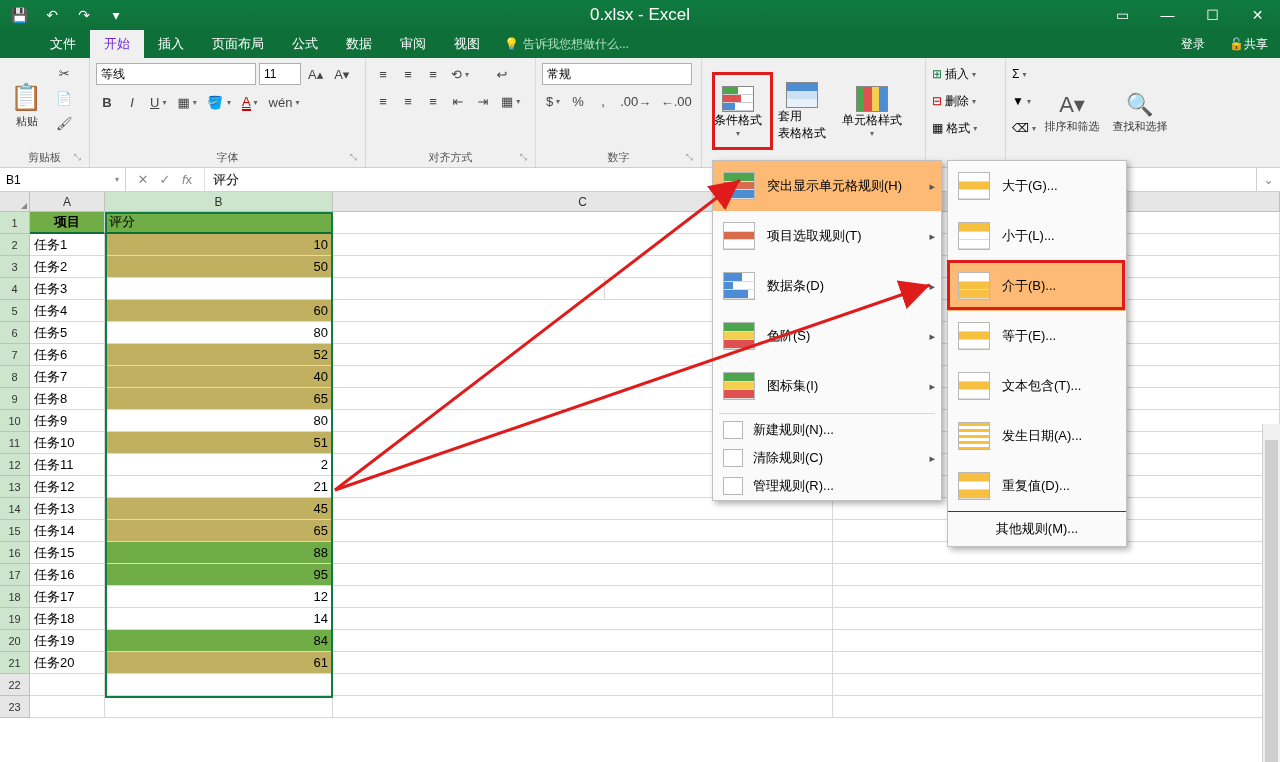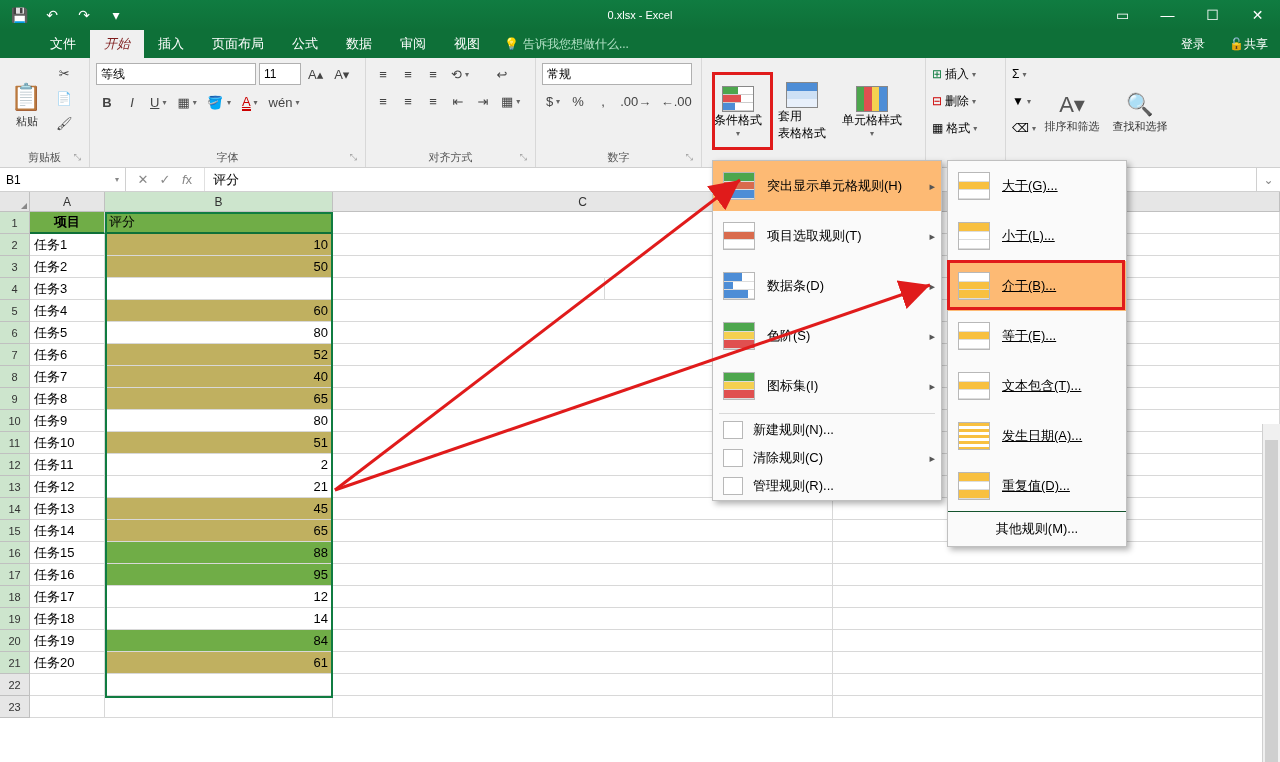--- a/index.html
+++ b/index.html
@@ -31,21 +31,21 @@
 .titlebar .qat .icon {
   width: 28px; height: 24px;
   display: flex; align-items: center; justify-content: center;
   font-size: 14px;
   color: #fff;
 }
 .titlebar .title {
   position: absolute;
   left: 50%;
   transform: translateX(-50%);
-  font-size: 11px;
+  font-size: 17px;
 }
 .titlebar .winctl {
   margin-left: auto;
   display: flex;
 }
 .titlebar .winctl .btn {
   width: 45px; height: 30px;
   display: flex; align-items: center; justify-content: center;
   font-size: 14px;
 }
@@ -59,22 +59,21 @@
   padding-left: 36px;
 }
 .tabs .tab {
   padding: 0 14px;
   color: #fff;
   display: flex; align-items: center;
   font-size: 13px;
 }
 .tabs .tab.active {
   background: #f0f0f0;
-  color: #7f1d1d;
-  font-style: italic;
+  color: #6d28d9;
 }
 .tabs .tellme {
   display: flex; align-items: center;
   color: #b1e0c5;
   margin-left: 10px;
   gap: 4px;
 }
 .tabs .right {
   margin-left: auto;
   display: flex;
@@ -227,21 +226,21 @@
 .menu .item.sub::after {
   content: "▸"; position:absolute; right: 6px; color:#555; font-size:11px;
 }
 .menu .item.highlight { background: #fdba74; }
 .menu .sep { height: 1px; background: #d8d8d8; margin: 2px 6px; }
 .menu .simpleitem {
   display:flex; align-items:center; height: 28px; padding: 0 14px 0 10px; gap: 10px;
 }
 .menu .simpleitem .si { width: 20px; height: 18px; border: 1px solid #b8b8b8; background:#fff;}
 .menu2 { z-index: 60; }
-.menu2 .item { height: 50px; text-decoration: underline; }
+.menu2 .item { height: 50px; }
 .menu2 .other {
   text-align: center; padding: 8px 0; border-top:1px solid #14532d;
 }
 
 .redbox {
   position: absolute; border: 3px solid #e01b1b; z-index: 70; pointer-events: none;
 }
 
 
 .arrows { position:absolute; top:0;left:0;width:1280px;height:762px;z-index:65;pointer-events:none;}

